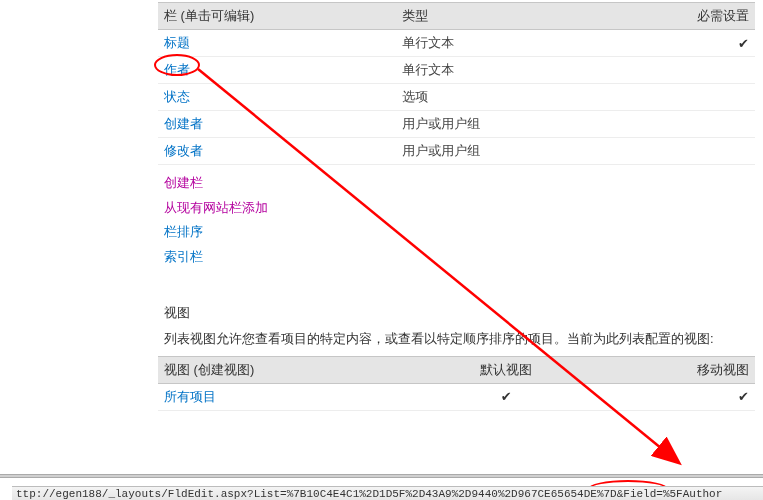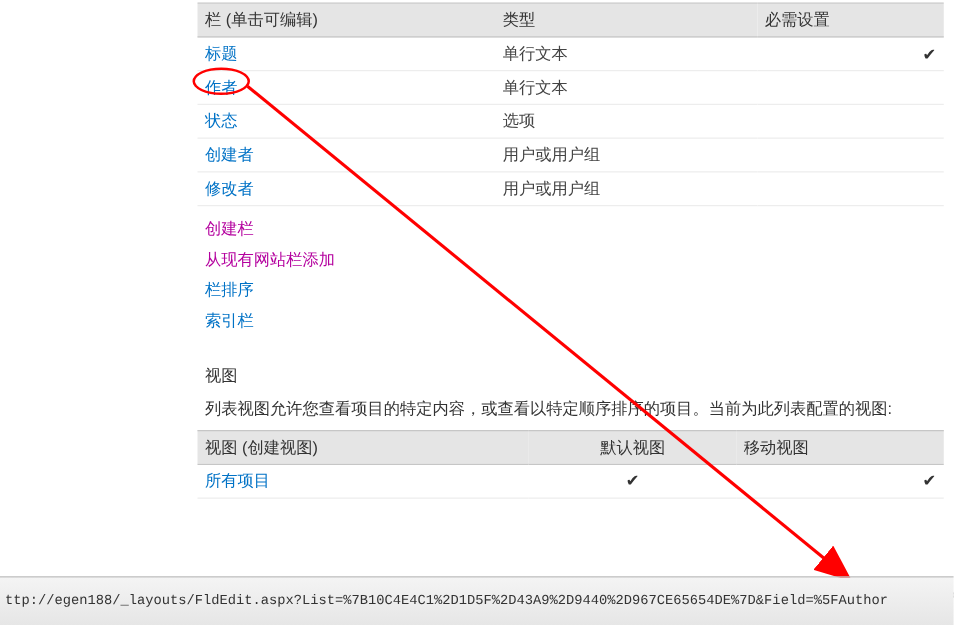--- a/index.html
+++ b/index.html
@@ -23,49 +23,49 @@
     }
     thead th {
       text-align: left;
       font-weight: normal;
       color: #333;
       padding: 4px 6px;
       border-top: 1px solid #c6c6c6;
       border-bottom: 1px solid #c6c6c6;
       background: #e5e5e5;
     }
-    thead th:last-child { text-align: left; }
+    thead th:last-child { text-align: right; }
     tbody td {
       padding: 4px 6px;
       border-bottom: 1px solid #ededed;
       color: #444;
     }
     tbody td:last-child { text-align: right; }
     a.link {
       color: #0072c6;
       text-decoration: none;
     }
     a.magenta { color: #b4009e; text-align: right; }
     .actions-block { padding: 6px 6px 12px 6px; line-height: 1.9; }
-    .views-section { margin-top: 6px; }
+    .views-section { margin-top: 18px; }
     .views-heading { padding: 4px 6px; color: #333; }
     .views-desc { padding: 4px 6px 8px 6px; color: #333; }
     .check { color: #333; }
     .circle-annotation {
       position: absolute;
       border: 2px solid #ff0000;
       border-radius: 50%;
       pointer-events: none;
     }
     .status-bar {
       position: absolute;
-      left: 0;
+      left: 12px;
       right: 0;
       bottom: 0;
-      height: 39px;
+      height: 14px;
       background: linear-gradient(#f4f4f4, #e6e6e6);
       border-top: 1px solid #bcbcbc;
       display: flex;
       align-items: center;
     }
     .status-bar-divider {
       position: absolute;
       left: 0;
       right: 0;
       bottom: 22px;

